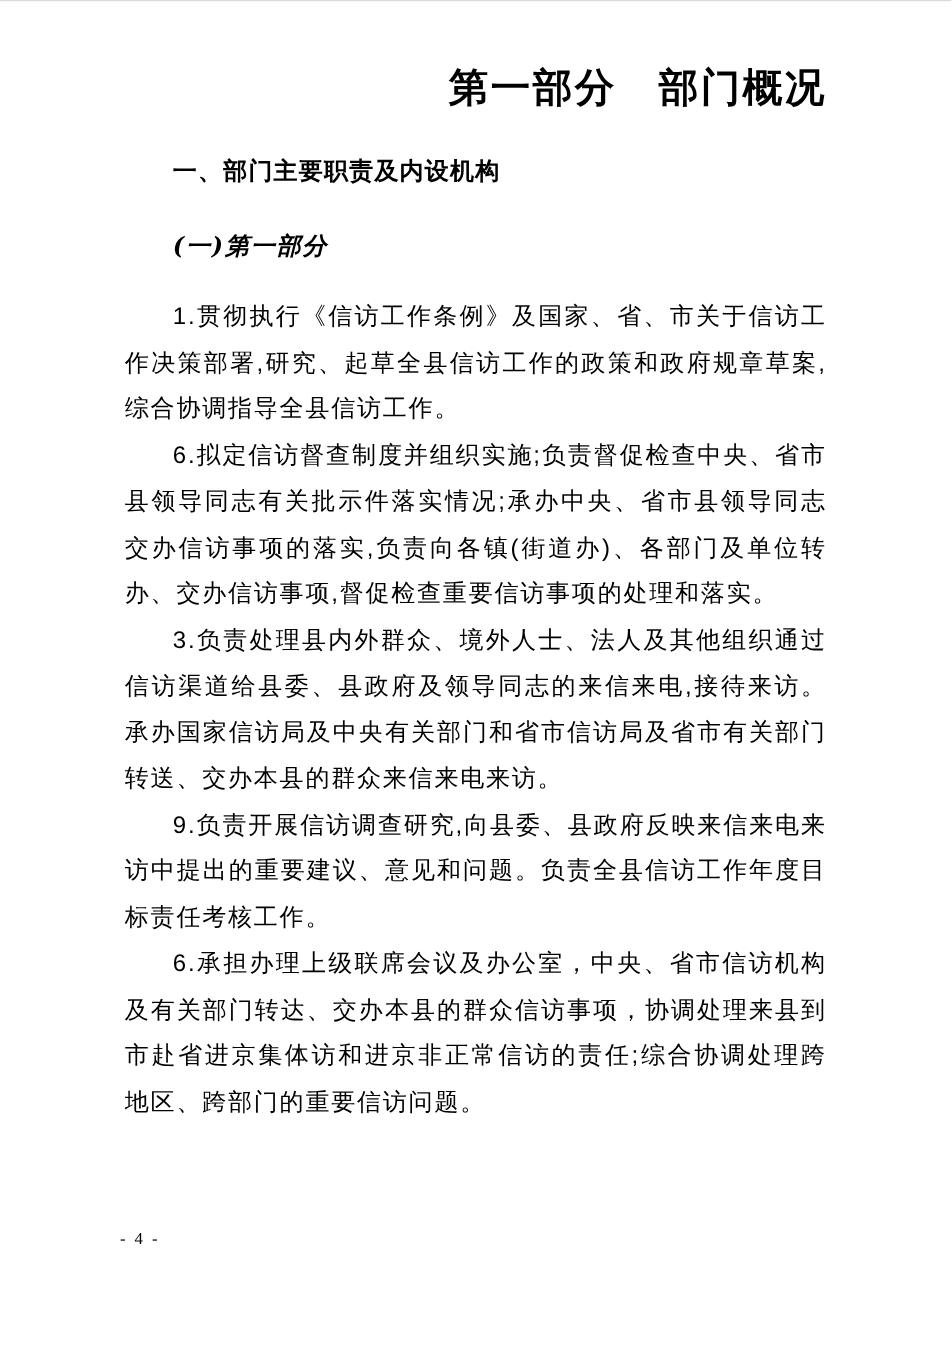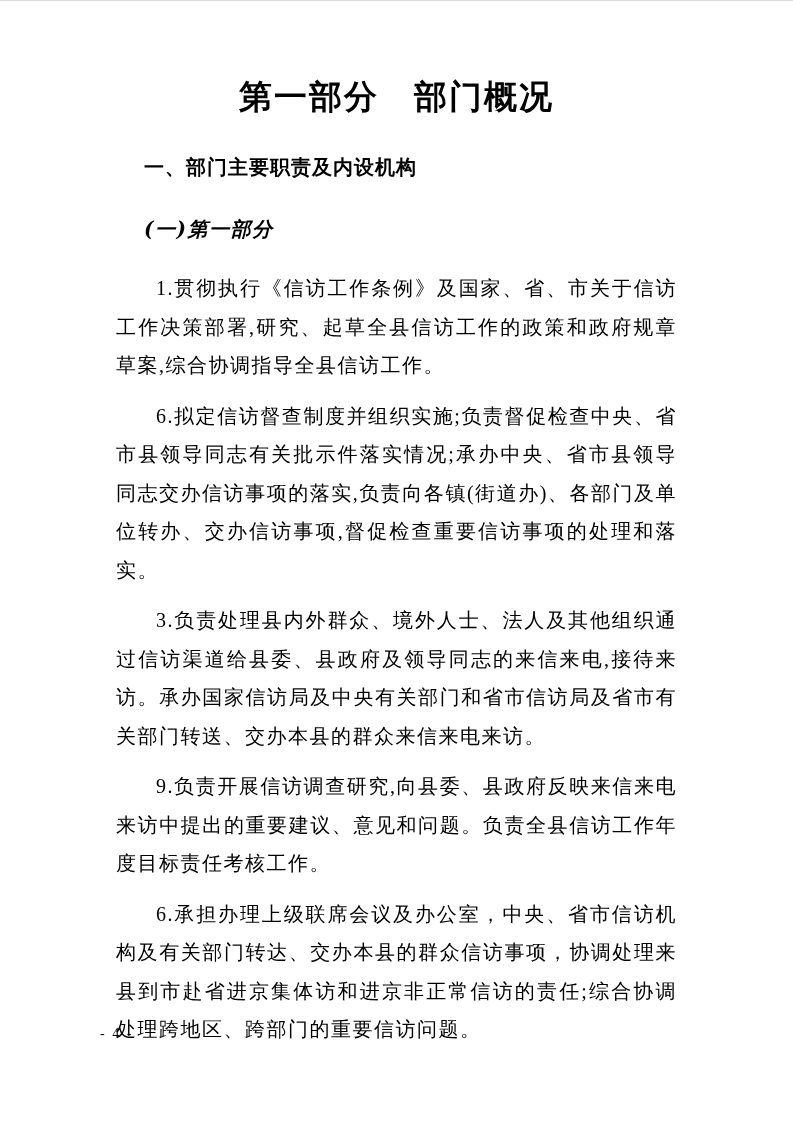--- a/index.html
+++ b/index.html
@@ -19,22 +19,22 @@
     border-top: 1px solid #d9d9d9;
     font-family: "Liberation Serif", serif;
   }
   .content {
     position: absolute;
     left: 104px;
     right: 104px;
     top: 0;
   }
   .doc-title {
-    margin-top: 76px;
-    text-align: center;
+    margin-top: 52px;
+    text-align: right;
     font-family: "DejaVu Serif", serif;
     font-weight: bold;
     font-size: 33px;
     letter-spacing: 2px;
     line-height: 40px;
     color: #000000;
   }
   .section-heading {
     margin-top: 32px;
     font-family: Liberation Mono, monospace;
@@ -48,22 +48,22 @@
   .subsection-heading {
     font-family: "DejaVu Serif", serif;
     font-style: italic;
     font-size: 20px;
     line-height: 40px;
     text-indent: 2em;
     letter-spacing: 1.5px;
     color: #000000;
   }
   .body-text p {
-    margin: 12px;
-    font-family: Liberation Serif, serif;
+    margin: 0;
+    font-family: Liberation Sans, sans-serif;
     font-size: 20px;
     line-height: 38.5px;
     text-indent: 2em;
     letter-spacing: 1.5px;
     text-align: justify;
     text-justify: inter-character;
     color: #000000;
   }
   .page-footer {
     position: absolute;

